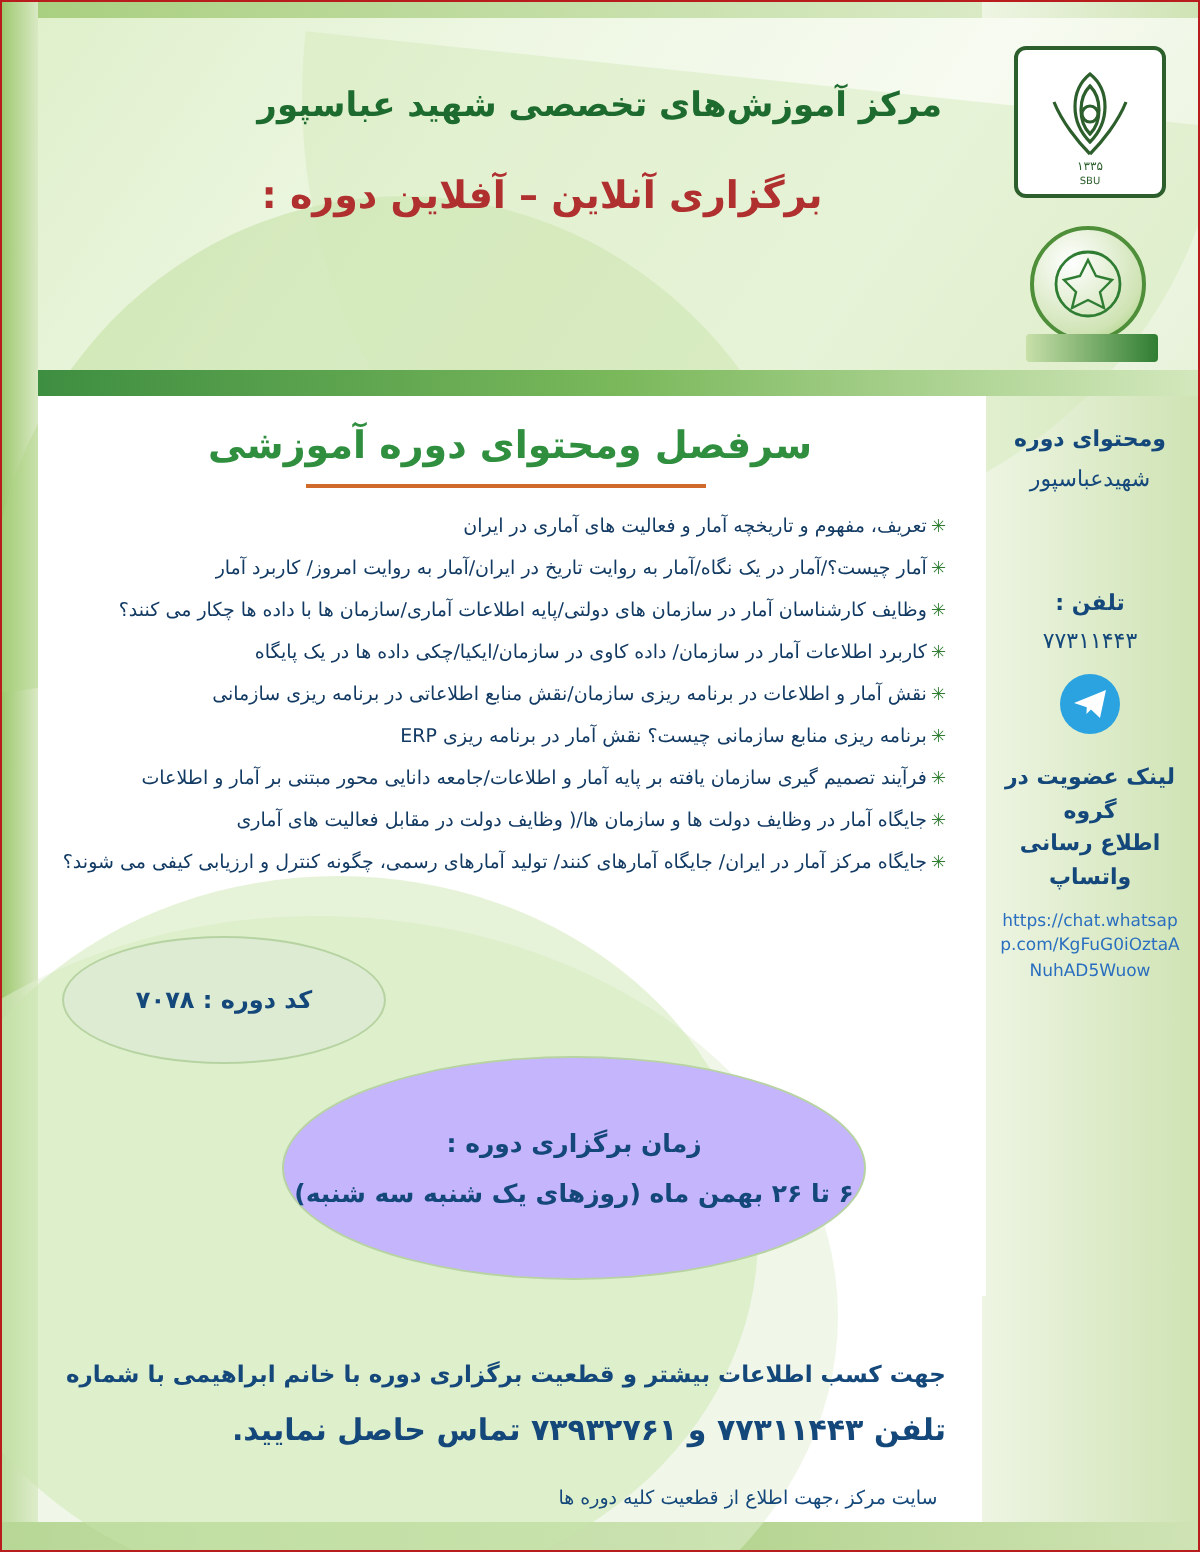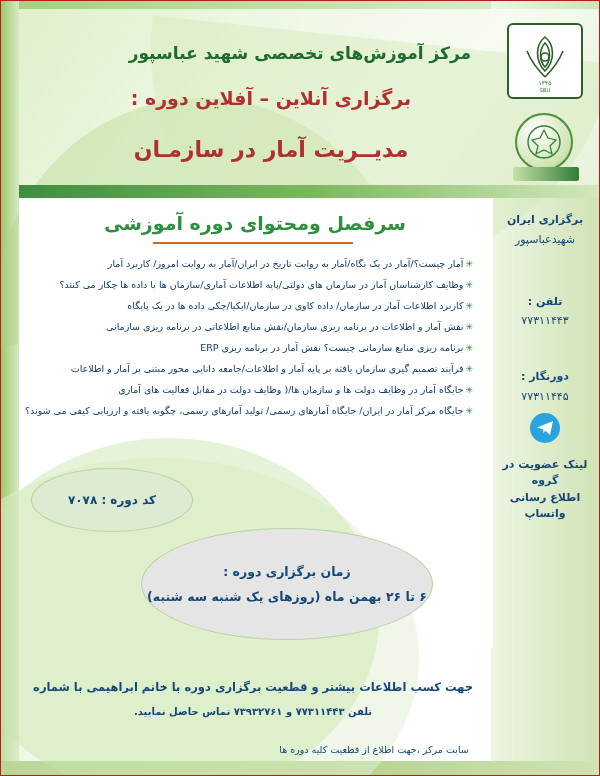--- a/index.html
+++ b/index.html
@@ -221,45 +221,45 @@
   }
   .oval-code {
     right: 300px; top: 270px;
     width: 160px; height: 62px;
     font-size: 12px;
     background: #dcebd2;
   }
   .oval-time {
     right: 60px; top: 330px;
     width: 290px; height: 110px;
-    background: #e5e5e5;
+    background: #c4b5fd;
     flex-direction: column;
     gap: 10px;
   }
   .oval-time .line1 { font-size: 12.5px; color: #14477a; }
   .oval-time .line2 { font-size: 12.5px; color: #14477a; }
 
   
   .bottom-note1 {
     position: absolute;
     right: 20px; top: 482px;
     width: 440px;
-    text-align: right;
+    text-align: left;
     color: #14477a;
     font-size: 11.5px;
     font-weight: bold;
     direction: rtl;
   }
   .bottom-note2 {
     position: absolute;
     right: 20px; top: 508px;
     width: 440px;
-    text-align: center;
-    color: #14477a;
-    font-size: 10px;
+    text-align: right;
+    color: #14477a;
+    font-size: 15px;
     font-weight: bold;
     direction: rtl;
   }
   .site-url {
     position: absolute;
     right: 248px; top: 542px;
     width: 210px;
     text-align: center;
     color: #b03030;
     font-size: 11.5px;
@@ -328,21 +328,20 @@
   <div class="frame-left"></div>
   <div class="frame-right-band"></div>
   <div class="frame-bottom"></div>
 
   <div class="header">
     <div class="header-swoosh"></div>
     <div class="header-swoosh2"></div>
 
     <div class="title1">مرکز آموزش‌های تخصصی شهید عباسپور</div>
     <div class="title2">برگزاری آنلاین – آفلاین دوره :</div>
-    <div class="title3">مدیــریت آمار در سازمـان</div>
 
     <div class="uni-logo">
       <svg width="68" height="68" viewBox="0 0 68 68" aria-hidden="true">
         <rect x="1" y="1" width="66" height="66" fill="#ffffff"></rect>
         <g stroke="#2d5f2d" stroke-width="1.6" fill="none">
           <path d="M34 10 C24 18, 24 34, 34 44 C44 34, 44 18, 34 10 Z"></path>
           <path d="M34 16 C28 22, 28 34, 34 40 C40 34, 40 22, 34 16 Z"></path>
           <path d="M16 24 C20 34, 28 44, 34 50"></path>
           <path d="M52 24 C48 34, 40 44, 34 50"></path>
           <circle cx="34" cy="30" r="4"></circle>
@@ -366,65 +365,63 @@
   <div class="divider"></div>
 
   <div class="main">
     <div class="main-wave2"></div>
     <div class="main-wave"></div>
 
     <div class="section-title">سرفصل ومحتوای دوره آموزشی</div>
     <div class="section-underline"></div>
 
     <div class="topics">
+      <div class="topic"><span class="star">✳</span><span>تعریف، مفهوم و تاریخچه آمار و فعالیت های آماری در ایران</span></div>
       <div class="topic"><span class="star">✳</span><span>آمار چیست؟/آمار در یک نگاه/آمار به روایت تاریخ در ایران/آمار به روایت امروز/ کاربرد آمار</span></div>
       <div class="topic"><span class="star">✳</span><span>وظایف کارشناسان آمار در سازمان های دولتی/پایه اطلاعات آماری/سازمان ها با داده ها چکار می کنند؟</span></div>
       <div class="topic"><span class="star">✳</span><span>کاربرد اطلاعات آمار در سازمان/ داده کاوی در سازمان/ایکیا/چکی داده ها در یک پایگاه</span></div>
       <div class="topic"><span class="star">✳</span><span>نقش آمار و اطلاعات در برنامه ریزی سازمان/نقش منابع اطلاعاتی در برنامه ریزی سازمانی</span></div>
       <div class="topic"><span class="star">✳</span><span>برنامه ریزی منابع سازمانی چیست؟ نقش آمار در برنامه ریزی ERP</span></div>
       <div class="topic"><span class="star">✳</span><span>فرآیند تصمیم گیری سازمان یافته بر پایه آمار و اطلاعات/جامعه دانایی محور مبتنی بر آمار و اطلاعات</span></div>
       <div class="topic"><span class="star">✳</span><span>جایگاه آمار در وظایف دولت ها و سازمان ها/( وظایف دولت در مقابل فعالیت های آماری</span></div>
-      <div class="topic"><span class="star">✳</span><span>جایگاه مرکز آمار در ایران/ جایگاه آمارهای رسمی/ تولید آمارهای رسمی، چگونه یافته و ارزیابی کیفی می شوند؟</span></div>
+      <div class="topic"><span class="star">✳</span><span>جایگاه مرکز آمار در ایران/ جایگاه آمارهای کنند/ تولید آمارهای رسمی، چگونه کنترل و ارزیابی کیفی می شوند؟</span></div>
     </div>
 
     <div class="oval oval-code">کد دوره : ۷۰۷۸</div>
 
     <div class="oval oval-time">
       <div class="line1">زمان برگزاری دوره :</div>
       <div class="line2">۶ تا ۲۶ بهمن ماه (روزهای یک شنبه سه شنبه)</div>
     </div>
 
     <div class="bottom-note1">جهت کسب اطلاعات بیشتر و قطعیت برگزاری دوره با خانم ابراهیمی با شماره</div>
     <div class="bottom-note2">تلفن ۷۷۳۱۱۴۴۳ و ۷۳۹۳۲۷۶۱ تماس حاصل نمایید.</div>
 
     <div class="site-url">http:// www.Sbu.ac.ir/ATC</div>
     <div class="site-note">سایت مرکز ،جهت اطلاع از قطعیت کلیه دوره ها</div>
   </div>
 
   <div class="sidebar">
     <div class="sb-block" style="margin-top:14px;">
-      <div class="sb-label">برگزاری ایران</div>
+      <div class="sb-label">ومحتوای دوره</div>
       <div class="sb-value sb-value-rtl">شهیدعباسپور</div>
     </div>
 
     <div class="sb-block" style="margin-top:48px;">
       <div class="sb-label">تلفن :</div>
       <div class="sb-value sb-value-rtl">۷۷۳۱۱۴۴۳</div>
     </div>
 
-    <div class="sb-block" style="margin-top:42px;">
-      <div class="sb-label">دورنگار :</div>
-      <div class="sb-value sb-value-rtl">۷۷۳۱۱۴۴۵</div>
-    </div>
 
     <div class="tg-icon">
       <svg width="20" height="20" viewBox="0 0 20 20" aria-hidden="true">
         <path d="M2 9.5 L18 3 L15 17 L10.5 12.8 L8.2 15 L8.4 11.6 Z" fill="#ffffff"></path>
       </svg>
     </div>
 
     <div class="sb-block" style="margin-top:14px;">
       <div class="sb-label">لینک عضویت در گروه</div>
       <div class="sb-label">اطلاع رسانی واتساپ</div>
+      <div class="sb-link" style="margin-top:8px;">https://chat.whatsapp.com/KgFuG0iOztaANuhAD5Wuow</div>
     </div>
   </div>
 
 </div>
 
 </body></html>

